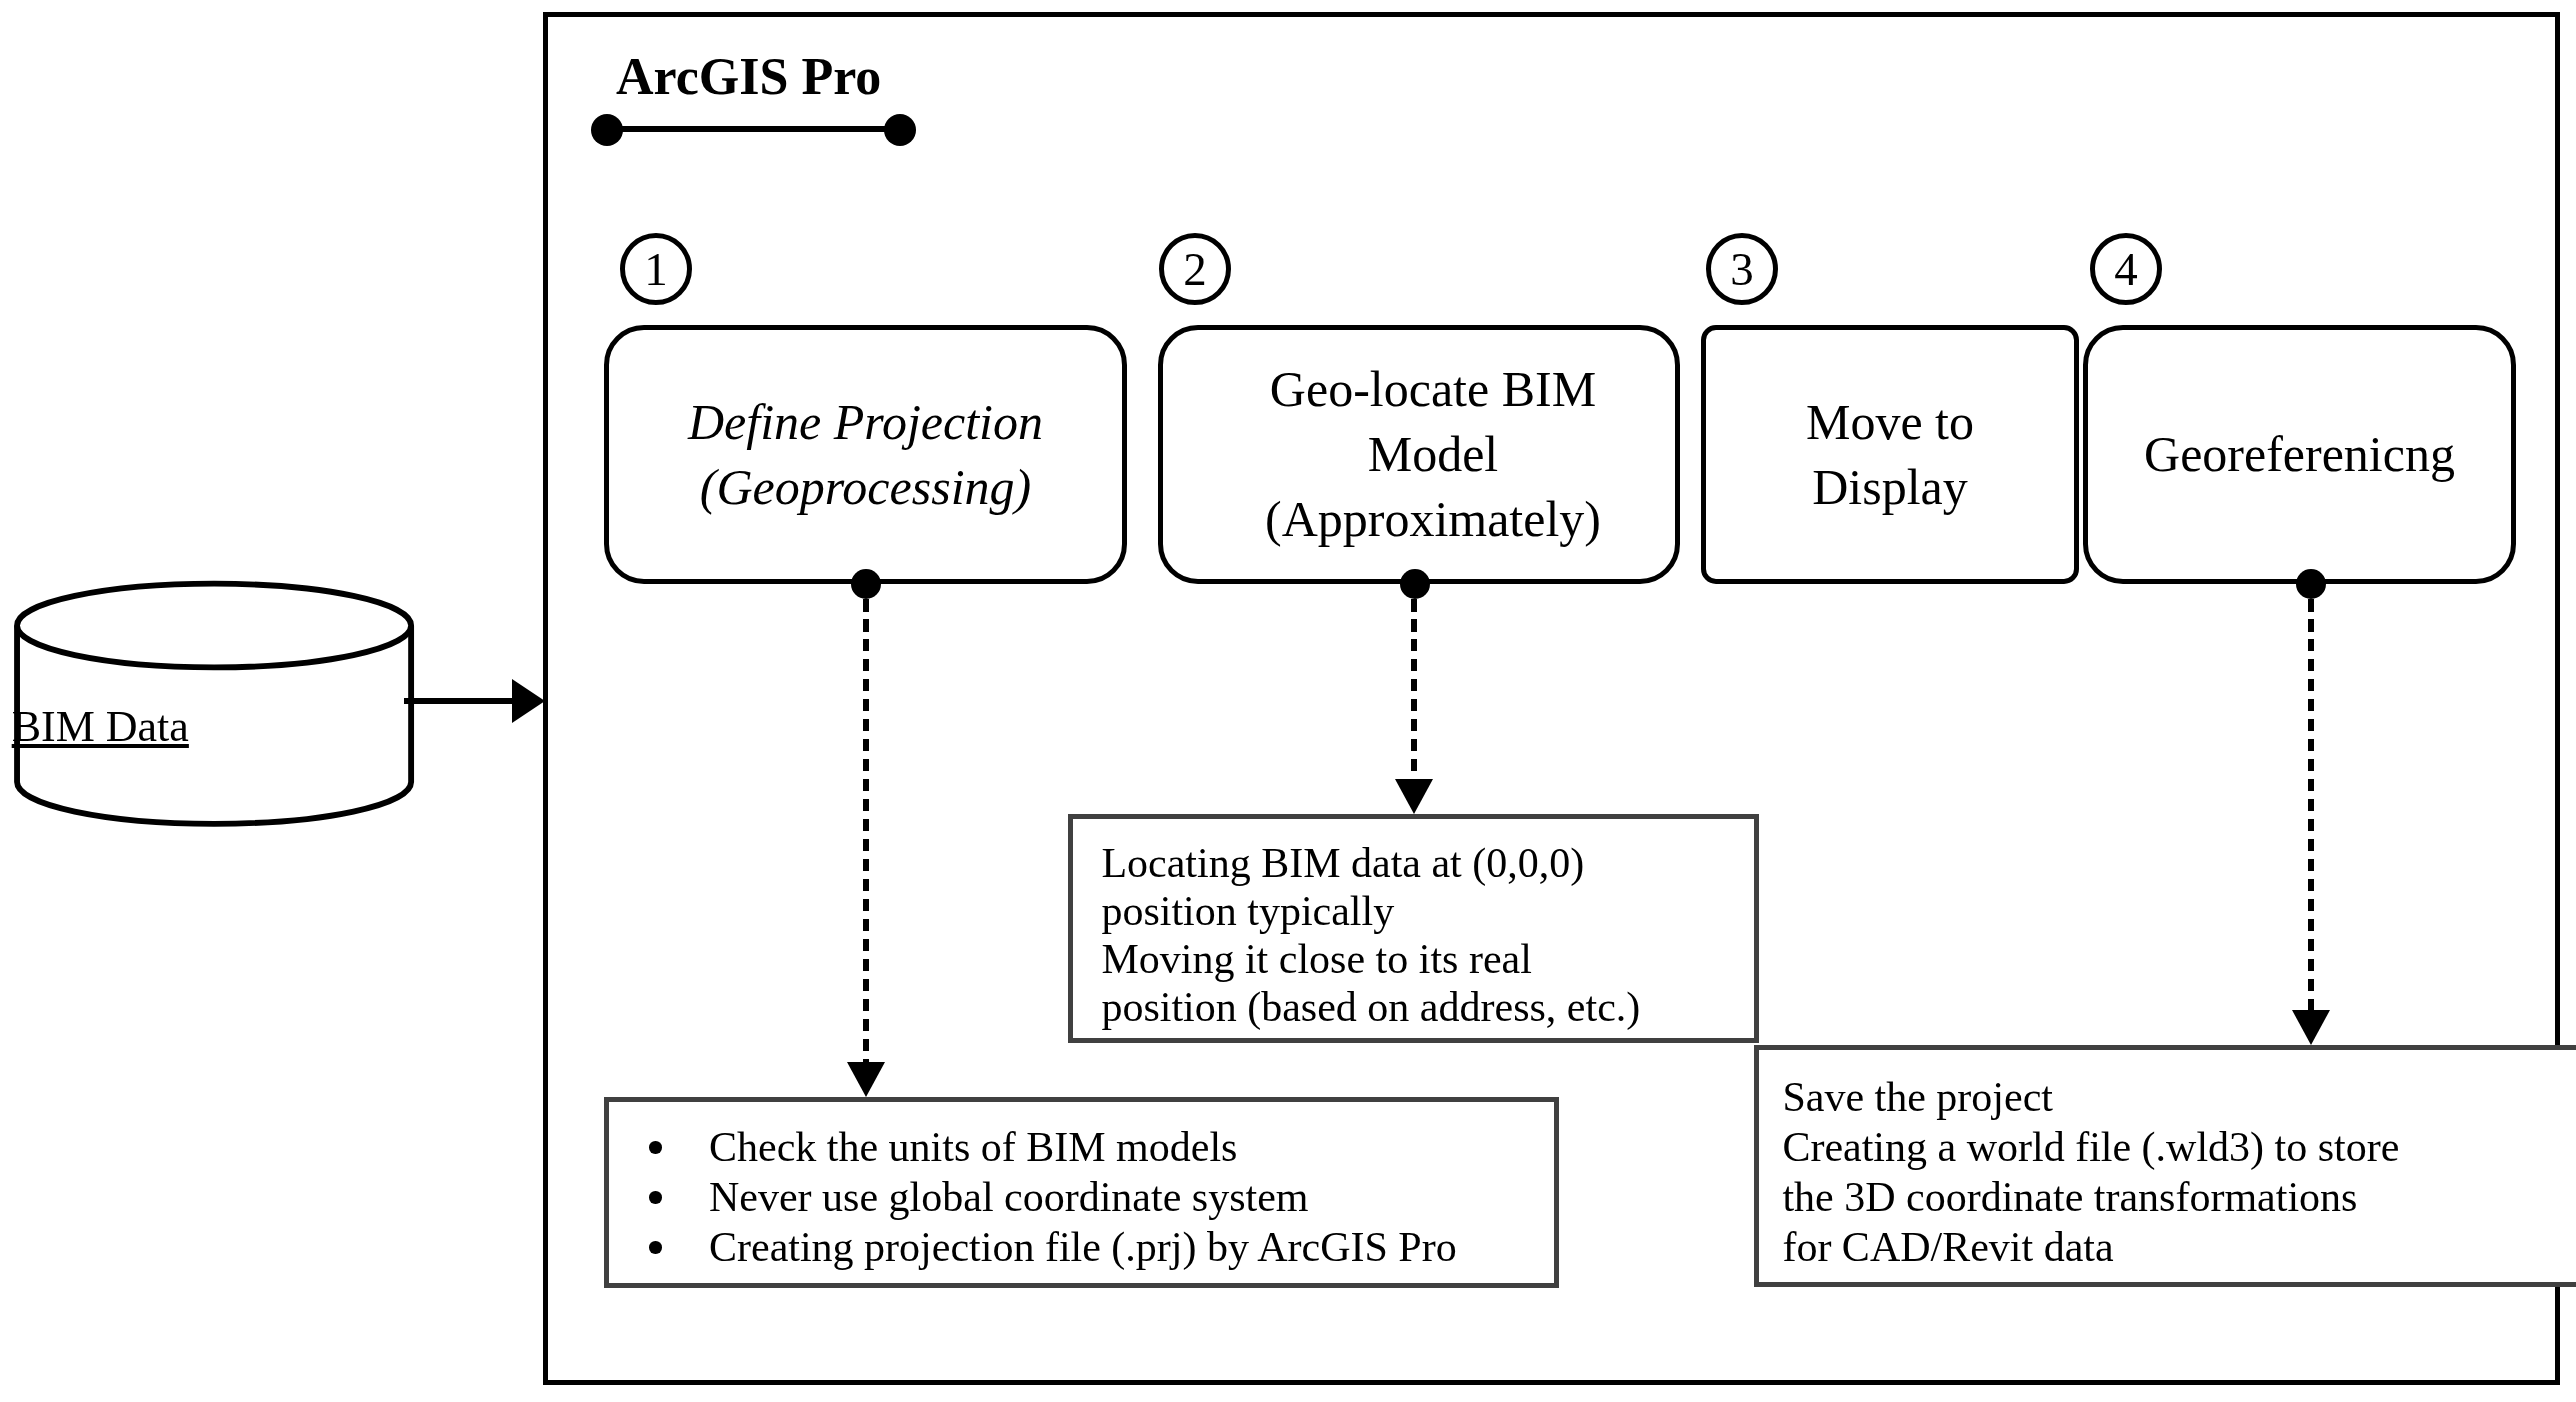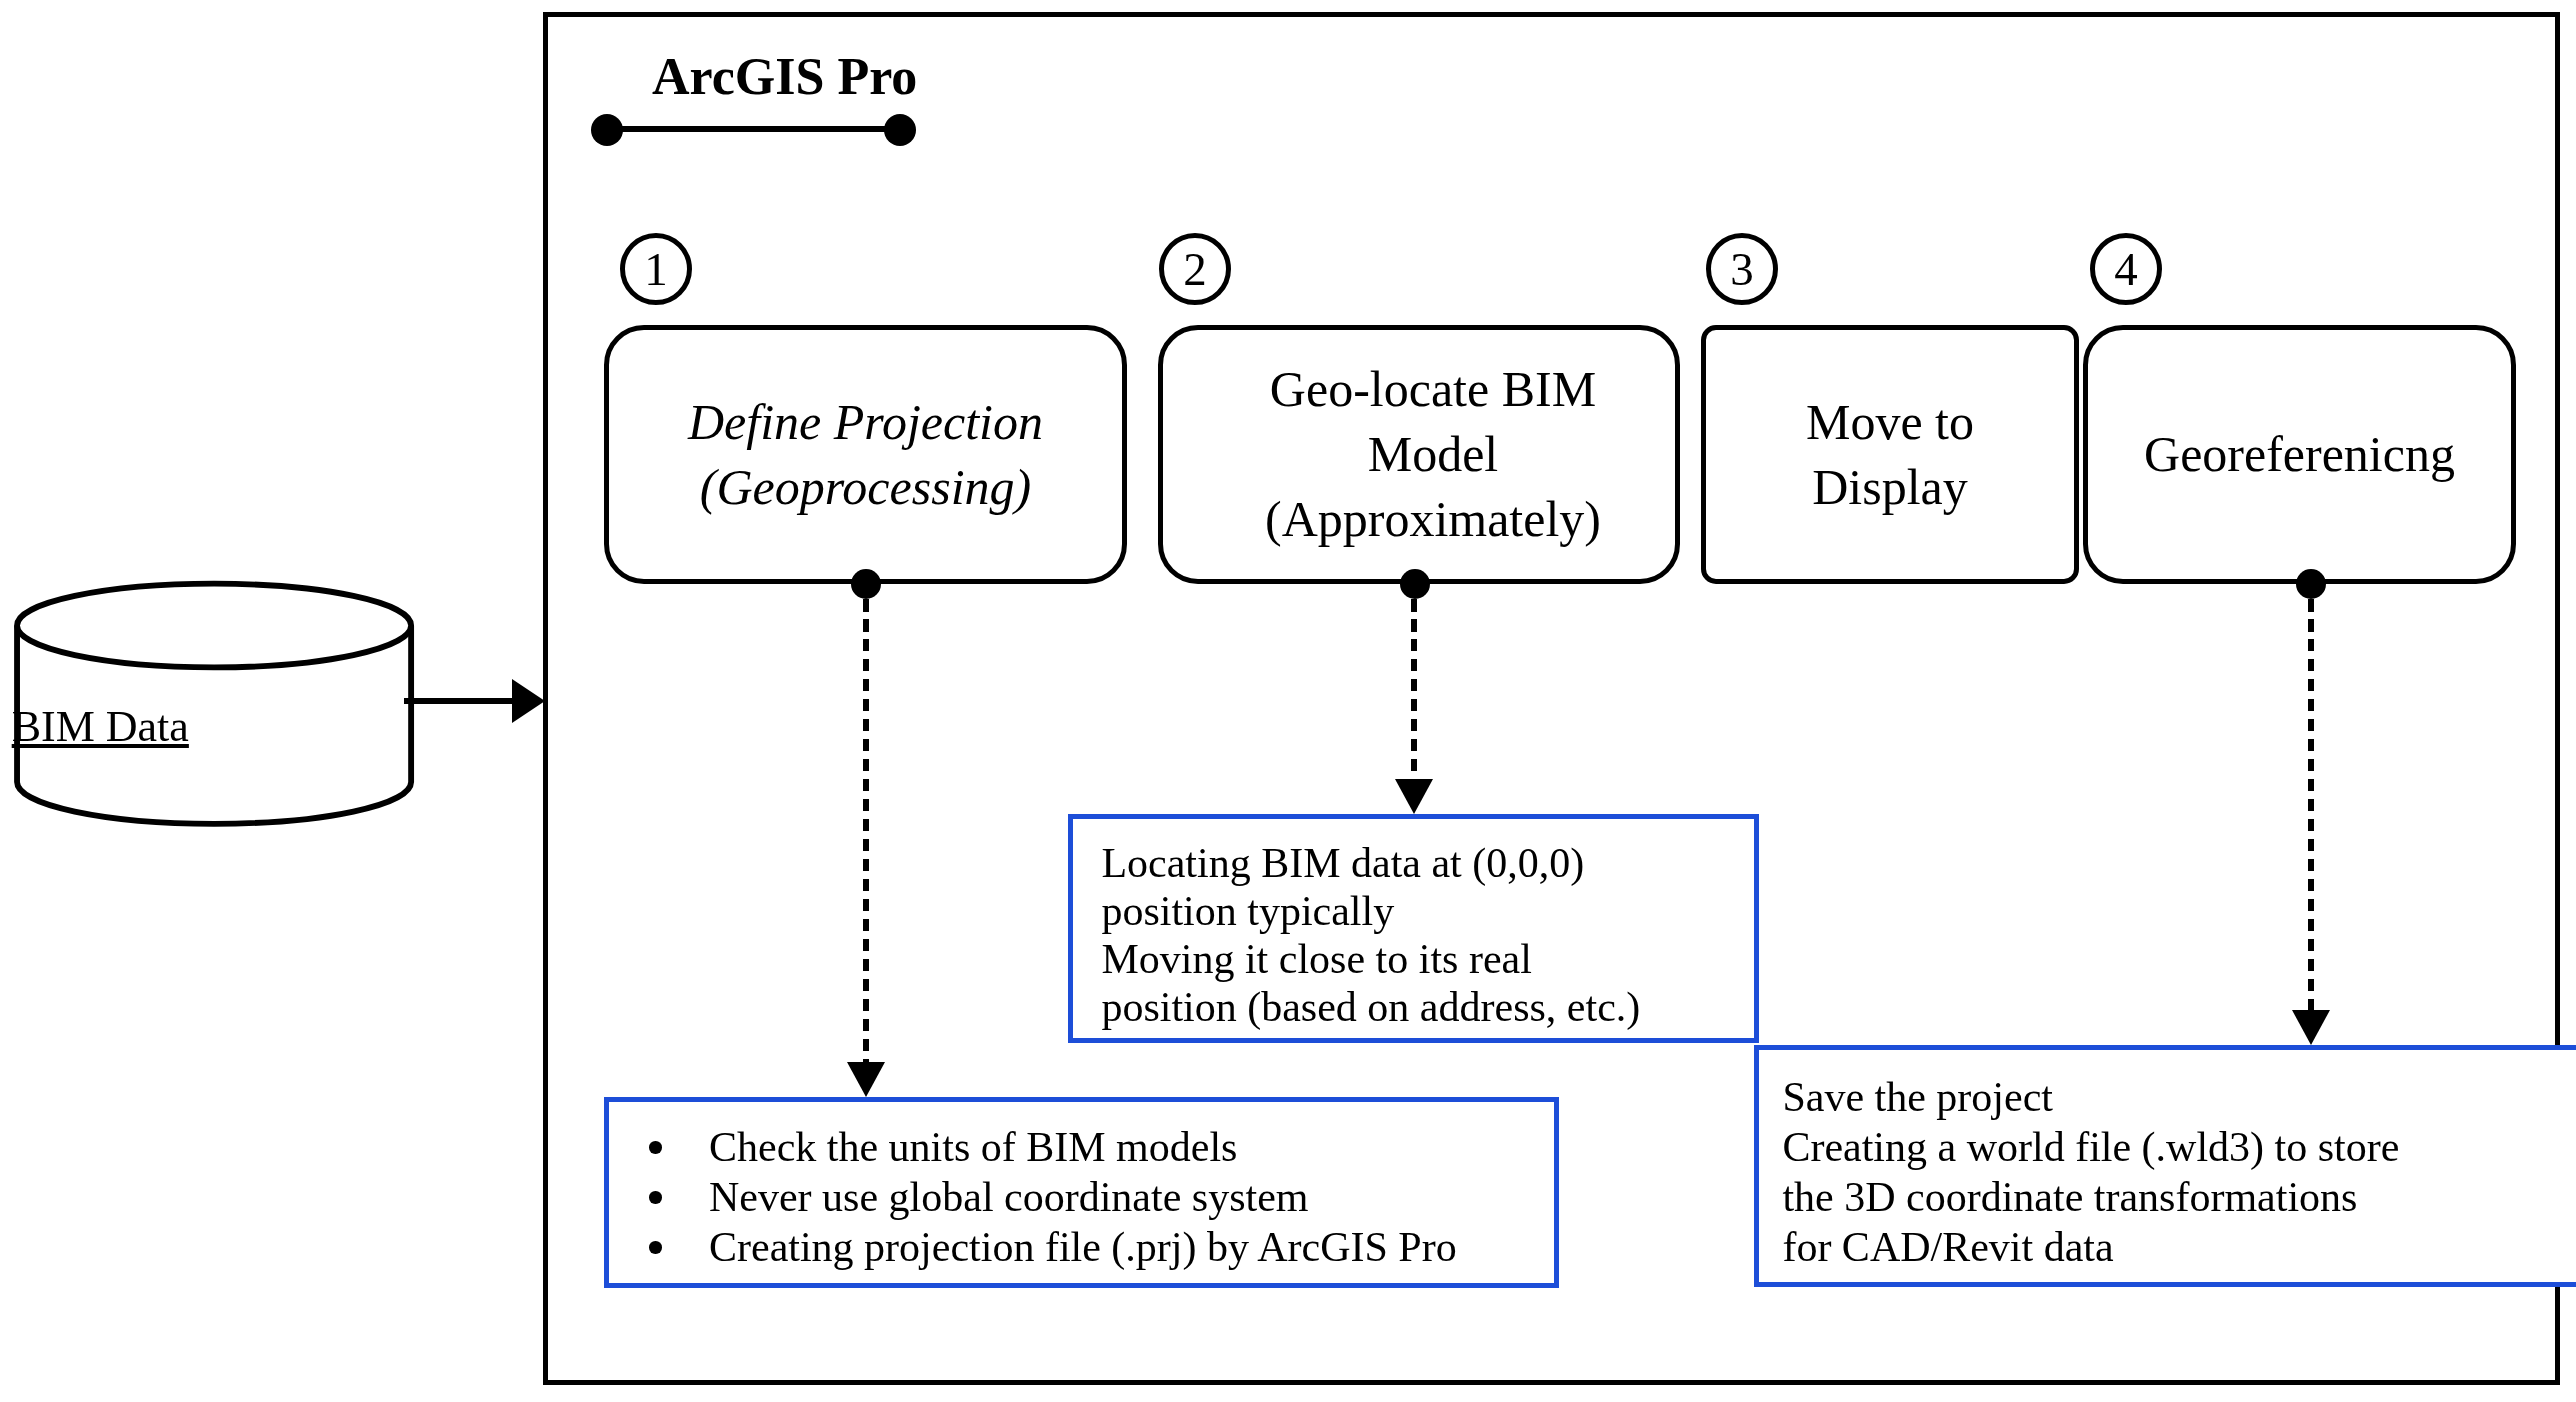--- a/index.html
+++ b/index.html
@@ -19,21 +19,21 @@
     position: absolute;
     left: 543px; top: 11.7px;
     width: 2017px; height: 1373px;
     border: 5.9px solid #000;
     background: #ffffff;
   }
 
   
   .title {
     position: absolute;
-    left: 652px; top: 48px;
+    left: 616px; top: 48px;
     font-size: 52px; line-height: 57px;
     font-weight: 600;
     white-space: nowrap;
   }
   .title-underline {
     position: absolute;
     left: 607px; top: 126px;
     width: 293px; height: 5.9px;
     background: #000;
   }
@@ -136,21 +136,21 @@
     border-right: 19px solid transparent;
     border-top: 35px solid #000;
   }
   .a1 { left: 847px; top: 1062px; }
   .a2 { left: 1395px; top: 779px; }
   .a4 { left: 2292px; top: 1010px; }
 
   
   .note {
     position: absolute;
-    border: 5px solid #1d4ed8;
+    border: 5px solid #404040;
     background: #fff;
     font-size: 42px;
   }
   .note-text { white-space: pre-line; }
   .n2 { left: 1068px; top: 814px; width: 691px; height: 229px; padding: 20px 28.4px; line-height: 48px; }
   .n4 { left: 1754px; top: 1045px; width: 856px; height: 242px; padding: 22px 23.4px; line-height: 50px; }
   .n1 { left: 604px;  top: 1097px; width: 955px; height: 191px; padding-top: 20px; line-height: 50px; }
   .n1 ul { list-style: none; }
   .n1 li { position: relative; padding-left: 100px; }
   .n1 li::before {

